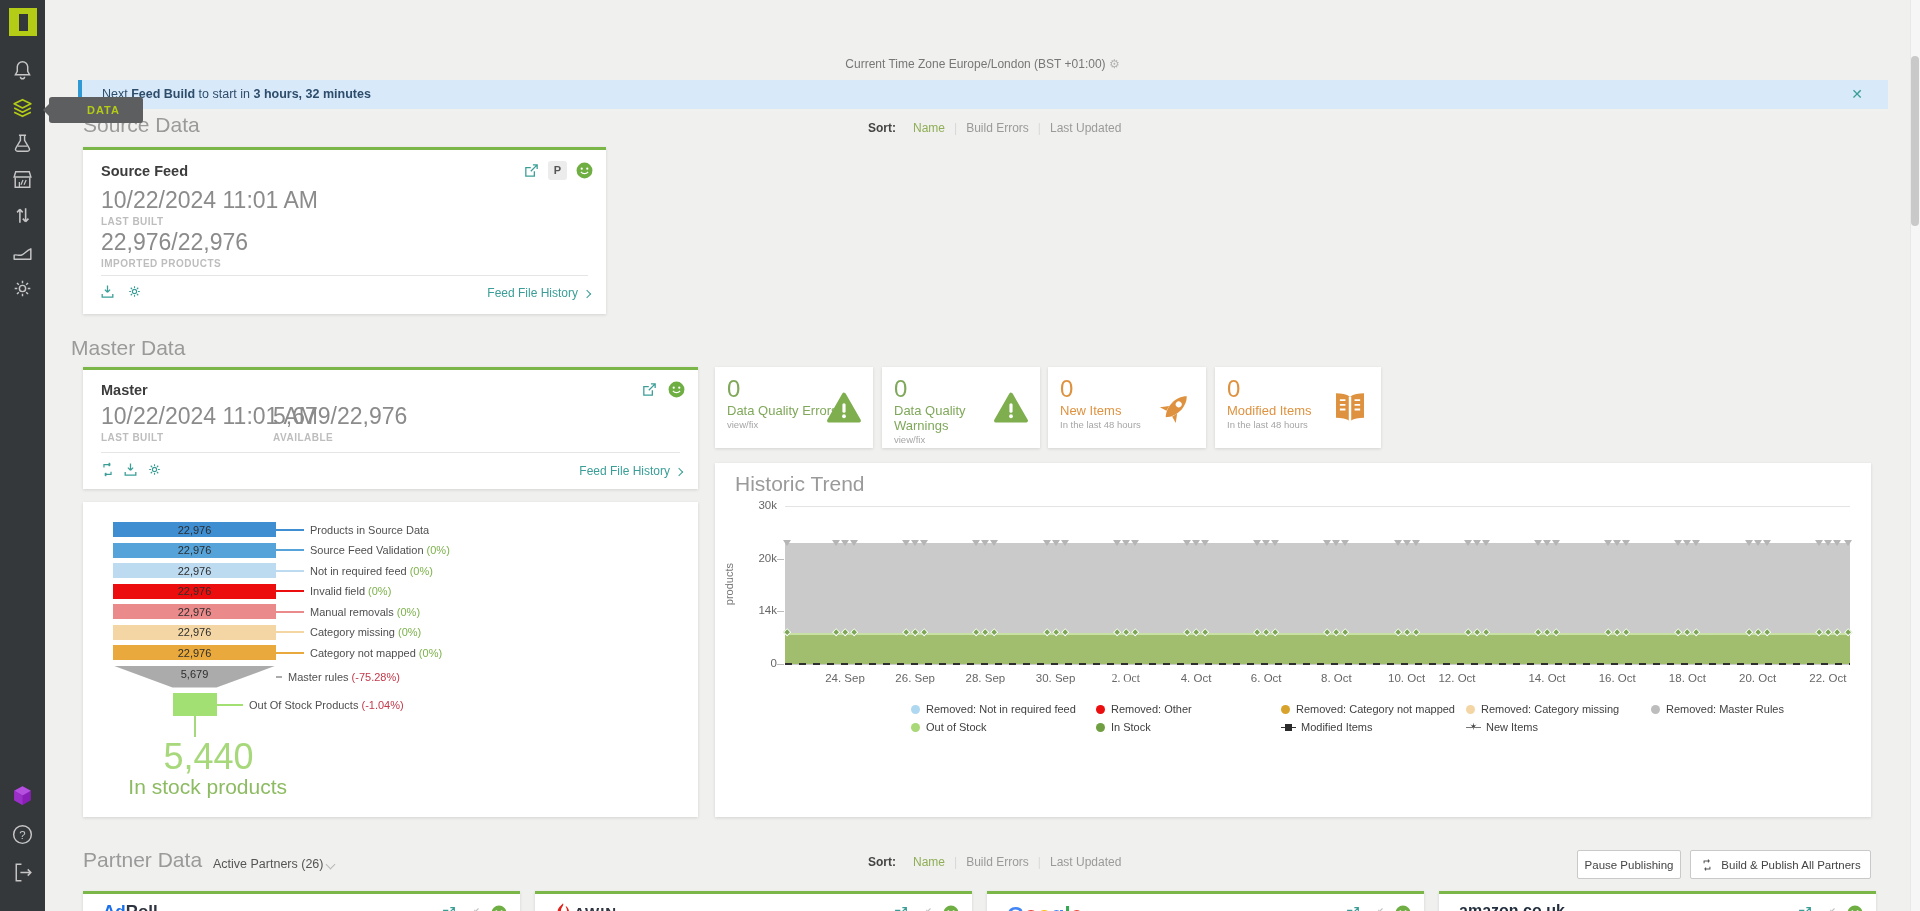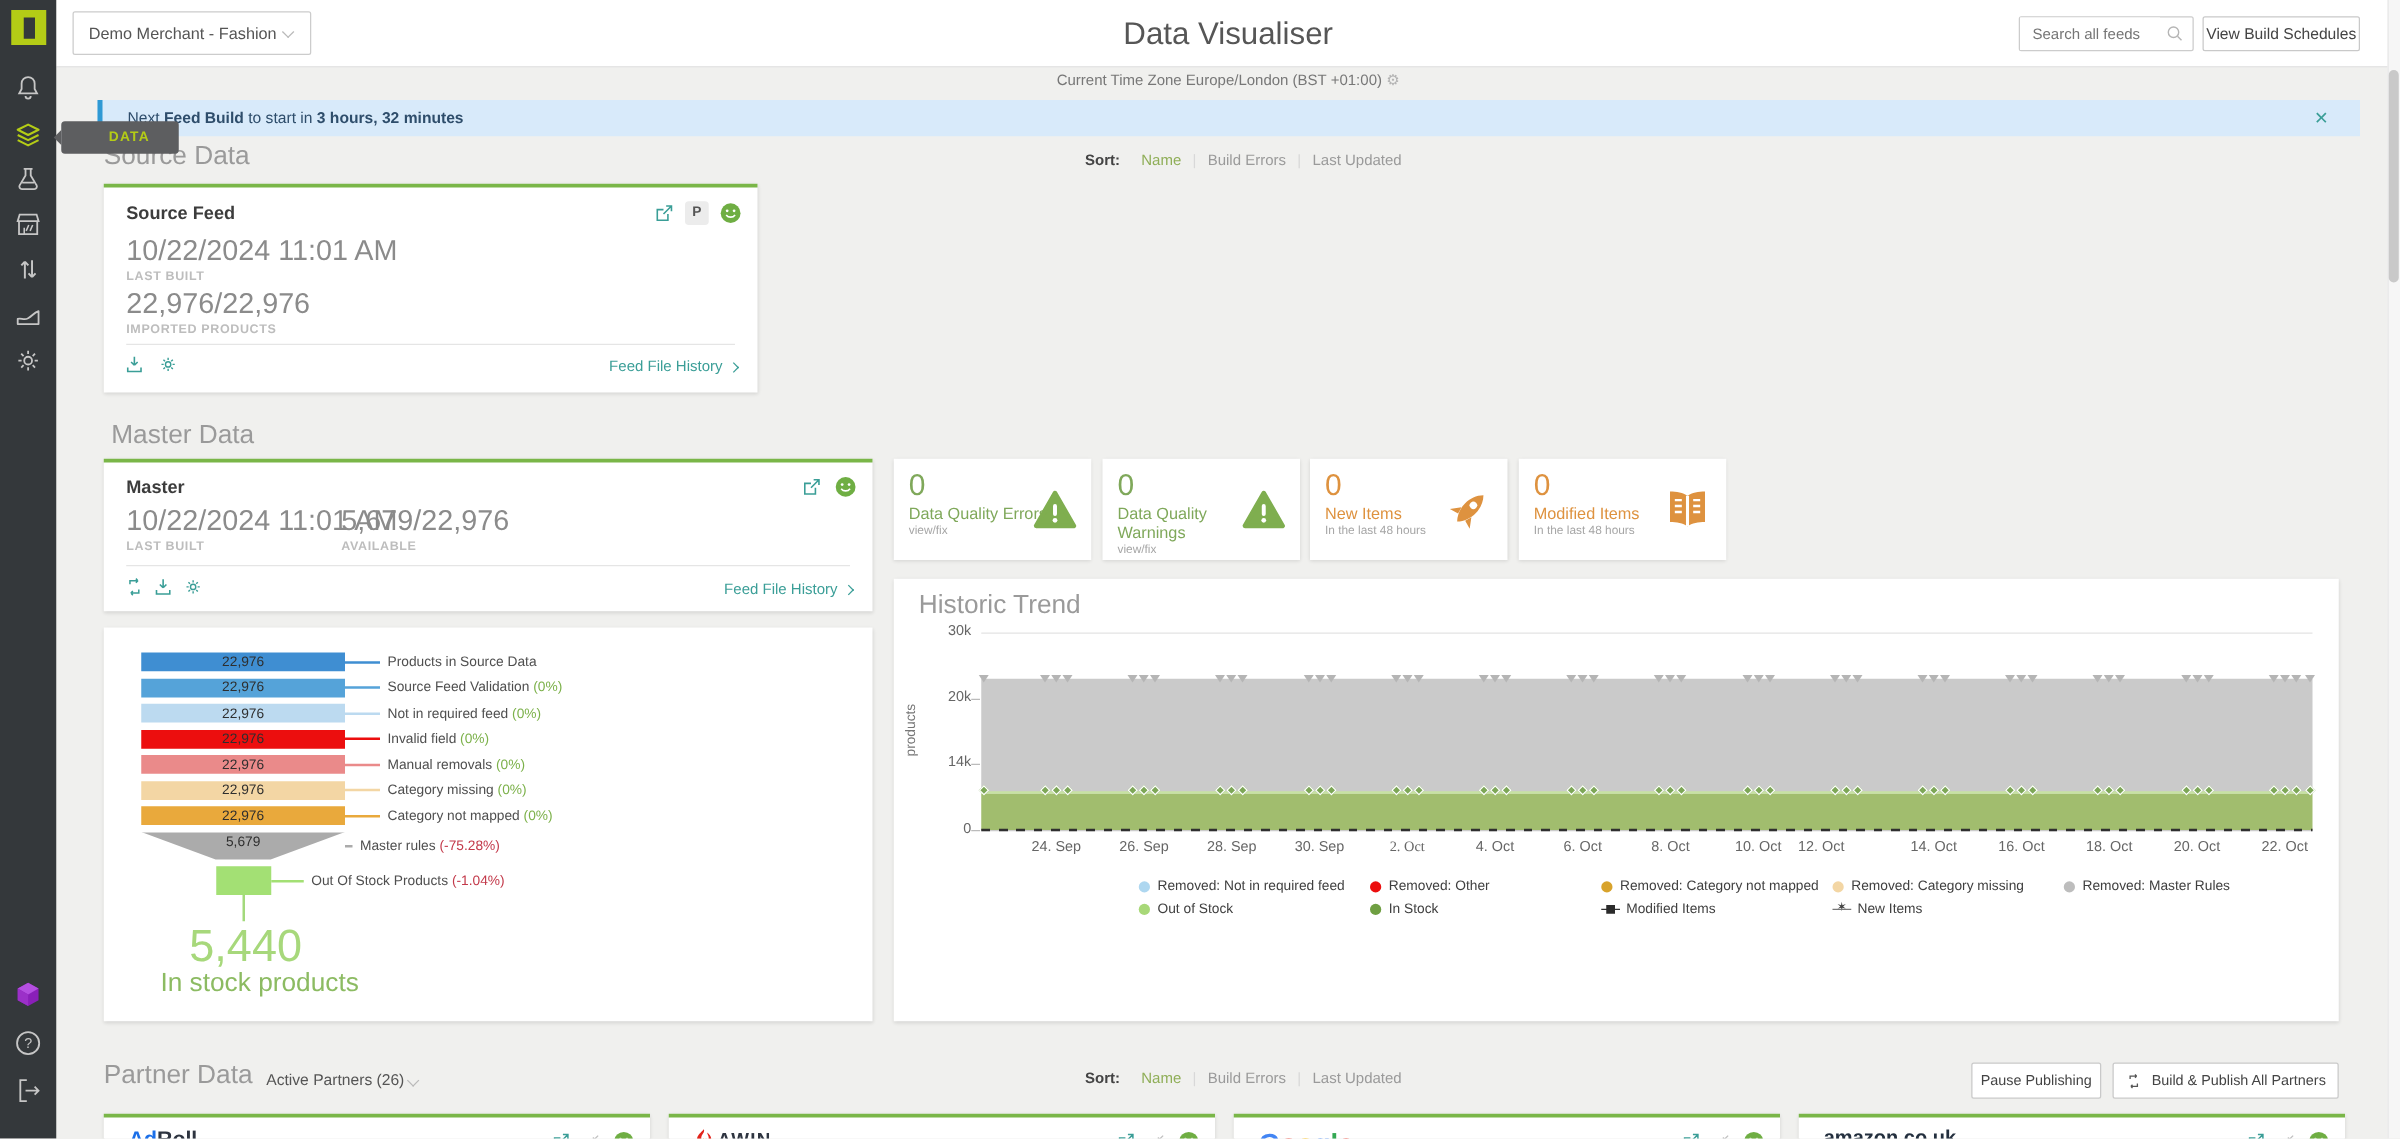--- a/index.html
+++ b/index.html
@@ -190,35 +190,20 @@
     <div class="nav-i" style="top:860px">
       <svg viewBox="0 0 24 24">
           <path d="M11 4H6v16h5" fill="none" stroke="#c6c6c6" stroke-width="1.4"></path>
           <path d="M10 12h10M17 9l3 3-3 3" fill="none" stroke="#c6c6c6" stroke-width="1.4"></path>
         </svg>
     </div>
   </aside>
 
   <div id="tooltip">DATA</div>
 
-  <header id="topbar">
-    <div class="dd">
-      <span>Demo Merchant - Fashion</span>
-      <span class="chev down"></span>
-    </div>
-    <div id="pagetitle">Data Visualiser</div>
-    <div class="search">
-      <input type="text" placeholder="Search all feeds" style="">
-      <svg width="16" height="16" viewBox="0 0 20 20">
-          <circle cx="8.5" cy="8.5" r="5.2" fill="none" stroke="#b5b5b5" stroke-width="1.4"></circle>
-          <path d="M12.5 12.5l4 4" stroke="#b5b5b5" stroke-width="1.4"></path>
-        </svg>
-    </div>
-    <button class="btn" id="schedbtn">View Build Schedules</button>
-  </header>
 
   <div id="tzrow">
     <span>Current Time Zone Europe/London (BST +01:00)</span>
     <span class="gear"> ⚙</span>
   </div>
 
   <div id="notif">
     <span><span>Next </span><b>Feed Build</b><span> to start in </span><b>3 hours, 32 minutes</b></span>
     <span class="close">✕</span>
   </div>
@@ -253,21 +238,21 @@
         <path d="M12 3.5V13M12 13l-3.7-3.7M12 13l3.7-3.7" fill="none" stroke="#3a9e97" stroke-width="1.8"></path>
         <path d="M4.5 15.5V20h15v-4.5" fill="none" stroke="#3a9e97" stroke-width="1.8"></path>
       </svg>
     <svg class="abs cicon" style="left:43px;top:133px" width="17" height="17" viewBox="0 0 24 24">
         <circle cx="12" cy="12" r="3" fill="none" stroke="#3a9e97" stroke-width="1.6"></circle>
         <path d="M12 4.5V7M12 17v2.5M4.5 12H7M17 12h2.5M6.7 6.7l1.8 1.8M15.5 15.5l1.8 1.8M17.3 6.7l-1.8 1.8M8.5 15.5l-1.8 1.8" stroke="#3a9e97" stroke-width="1.6"></path>
       </svg>
     <div class="history" style="right:16px;top:136px"><span>Feed File History</span><span class="chev right"></span></div>
   </div>
 
-  <div class="abs sec-title" style="left:89px;top:336px">Master Data</div>
+  <div class="abs sec-title" style="left:71px;top:336px">Master Data</div>
 
   <div class="card" style="left:83px;top:367px;width:615px;height:122px">
     <h3 class="abs" style="left:18px;top:12px">Master</h3>
     <div class="abs" style="right:12px;top:10px;display:flex;gap:9px;align-items:center">
       <svg class="cicon" width="17" height="17" viewBox="0 0 24 24">
           <path d="M14 4h6v6M20 4l-9 9" fill="none" stroke="#3a9e97" stroke-width="1.8"></path>
           <path d="M16 13v7H4V8h7" fill="none" stroke="#3a9e97" stroke-width="1.8"></path>
         </svg>
       <svg class="cicon" width="19" height="19" viewBox="0 0 24 24">
           <circle cx="12" cy="12" r="10" fill="#6fae43"></circle>
@@ -354,21 +339,21 @@
           <span class="fline" style="background: rgb(171, 171, 171);"></span>
           <span class="flabel"><span>Master rules </span><span class="pct neg">(-75.28%)</span></span>
         </div>
         <div class="frow smallbar">
           <div class="fbar" style="background: rgb(163, 224, 116);"></div>
           <span class="fline" style="background: rgb(163, 224, 116);"></span>
           <span class="flabel"><span>Out Of Stock Products </span><span class="pct neg">(-1.04%)</span></span>
         </div>
       </div>
     <div class="abs" style="left:111px;top:214px;width:1.5px;height:21px;background:#a3d97c"></div>
-    <div class="abs" style="left:100px;top:234px;transform:translateX(-35%);font-size:36px;color:#a7d87b">5,440</div>
+    <div class="abs" style="left:112px;top:234px;transform:translateX(-35%);font-size:36px;color:#a7d87b">5,440</div>
     <div class="abs" style="left:112px;top:273px;transform:translateX(-42%);font-size:21px;color:#8cbb62;white-space:nowrap">In stock products</div>
   </div>
 
   <div class="stat green" style="left:715px;width:158px">
     <div class="v">0</div>
     <div class="l nowrap">Data Quality Errors</div>
     <div class="s">view/fix</div>
     <svg class="icon" width="38" height="38" viewBox="0 0 24 24">
         <path d="M12 3.5 21.5 20h-19z" fill="#7fae4f" stroke="#7fae4f" stroke-width="2.4" stroke-linejoin="round"></path>
         <rect x="11" y="9" width="2" height="6" rx="1" fill="#fff"></rect>

